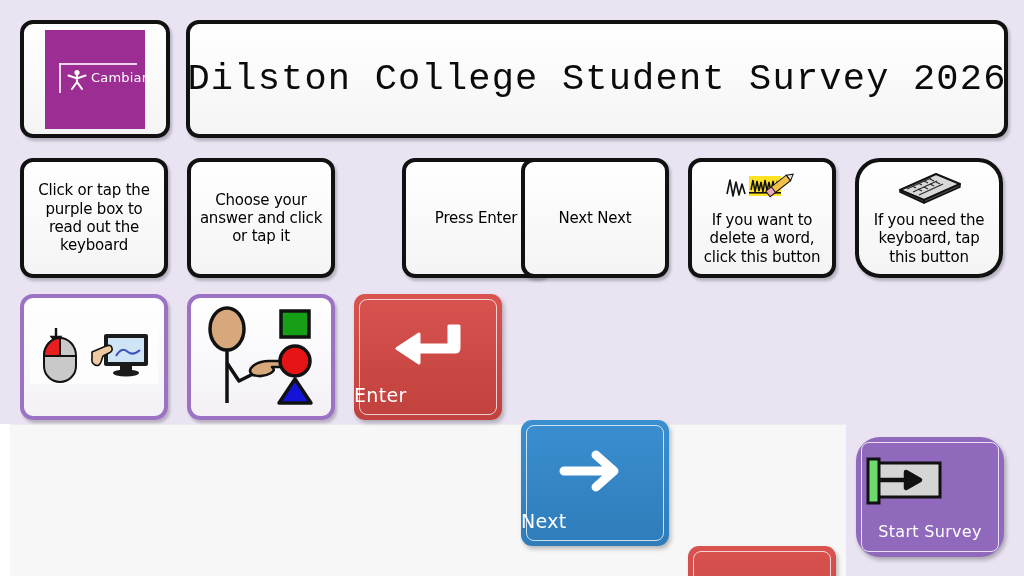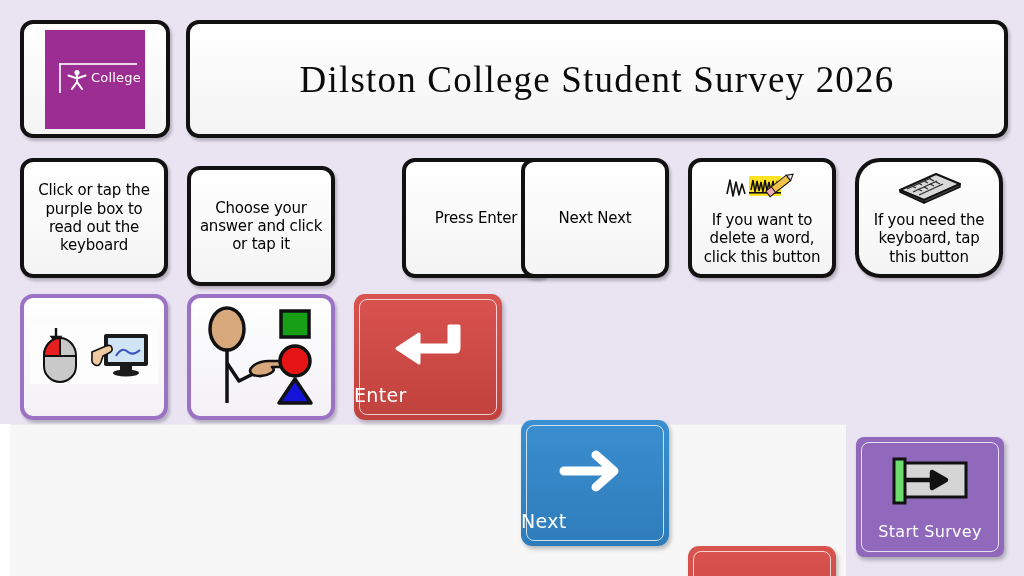--- a/index.html
+++ b/index.html
@@ -88,31 +88,31 @@
     font-family: "DejaVu Sans", sans-serif;
   }
   .logo-figure { position: absolute; left: 13px; top: 8px; }
 
   
   #title-card {
     left: 186px; top: 20px; width: 822px; height: 118px;
     justify-content: center;
   }
   #title-text {
-    font-family: Liberation Serif, serif;
+    font-family: Liberation Mono, monospace;
     font-size: 37px;
     letter-spacing: 1.2px;
     color: #0b0b0b;
     white-space: nowrap;
   }
 
   
   .instr { top: 158px; height: 120px; width: 148px; }
   #instr-0 { left: 20px; }
-  #instr-1 { left: 187px; margin-top: 8px; }
+  #instr-1 { left: 187px; }
   #instr-2 { left: 354px; margin-left: 48px; }
   #instr-3 { left: 521px; }
   #instr-4 { left: 688px; }
   #instr-5 { left: 855px; border-radius: 25px; }
 
   .instr .pictogram { margin-bottom: 3px; }
 
   
   .rowbtn { top: 294px; height: 126px; width: 148px; }
   #btn-0 { left: 20px; }
@@ -156,24 +156,24 @@
   .actbtn .btn-glyph {
     display: flex; align-items: center; justify-content: center;
     height: 62px;
   }
 
   
   #start-survey {
     position: absolute;
     left: 856px; top: 437px; width: 148px; height: 120px;
     background: #9069bd;
-    border-radius: 8px;
+    border-radius: 24px;
     box-shadow: 2px 3px 4px rgba(0,0,0,0.28);
     display: flex; flex-direction: column;
-    align-items: center; justify-content: flex-start;
+    justify-content: flex-start;
     padding-top: 16px;
   }
   #start-survey::after {
     content: "";
     position: absolute;
     left: 5px; top: 5px; right: 5px; bottom: 5px;
     border: 1.5px solid rgba(255,255,255,0.8);
     border-radius: 8px;
     pointer-events: none;
   }
@@ -193,21 +193,21 @@
 
   <div class="card" id="logo-card">
     <div class="logo-square">
       <div class="logo-inner">
         <div class="logo-rule-top"></div>
         <div class="logo-rule-left"></div>
         <svg class="logo-figure" width="22" height="26" viewBox="0 0 22 26">
           <circle cx="11" cy="5.5" r="2.6" fill="#ffffff"></circle>
           <path d="M11 8.2 L11 15 M11 15 L6 22 M11 15 L16 22 M2.5 8.5 L11 11.5 L19.5 8.5" stroke="#ffffff" stroke-width="2.1" fill="none" stroke-linecap="round"></path>
         </svg>
-        <div class="logo-word">College</div>
+        <div class="logo-word">Cambian</div>
       </div>
     </div>
   </div>
 
   <div class="card" id="title-card">
     <div id="title-text">Dilston College Student Survey 2026</div>
   </div>
 
   <div class="card instr" id="instr-0">
     <div class="card-text">Click or tap the purple box to read out the keyboard</div>

